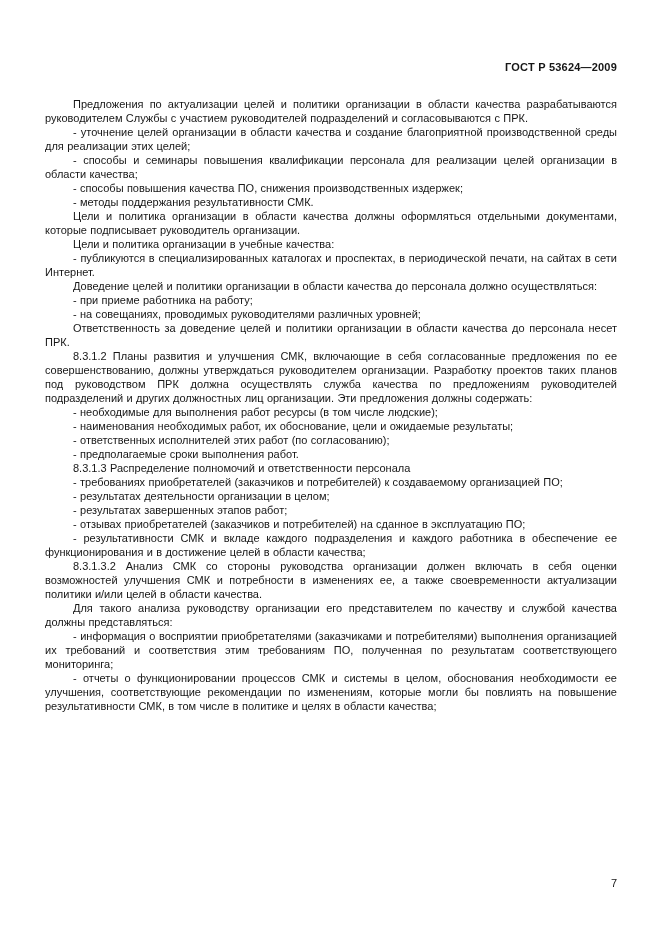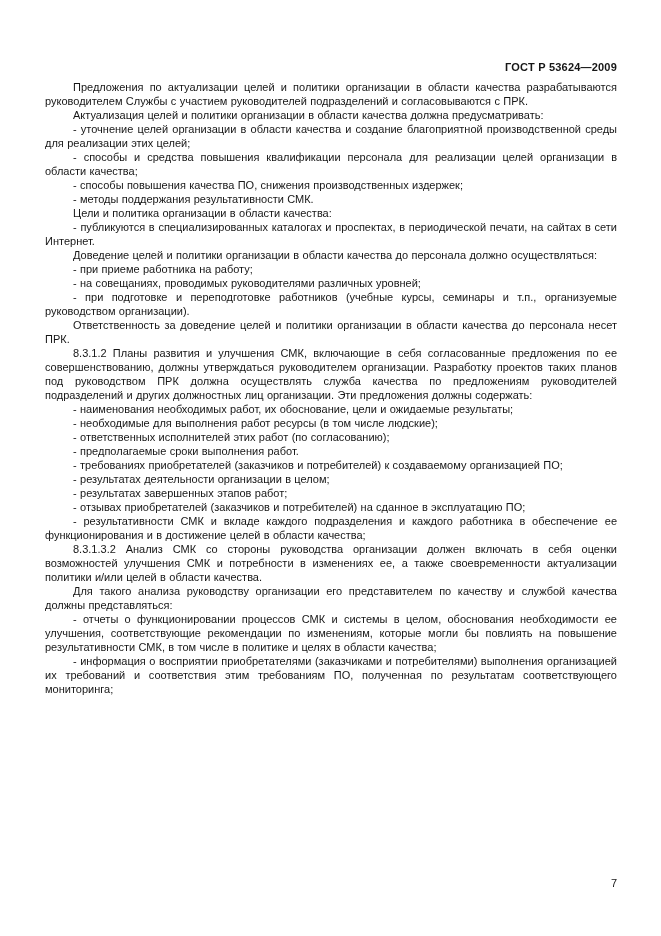--- a/index.html
+++ b/index.html
@@ -22,21 +22,21 @@
     top: 61px;
     left: 45px;
     right: 44px;
     text-align: right;
     font-size: 11px;
     font-weight: bold;
     letter-spacing: 0.2px;
   }
   .body {
     position: absolute;
-    top: 80px;
+    top: 97px;
     left: 45px;
     right: 44px;
   }
   .para {
     margin: 0;
     font-size: 11px;
     line-height: 14px;
     text-align: justify;
     text-indent: 28px;
     word-spacing: 0.3px;
@@ -53,44 +53,44 @@
 </head>
 <body>
 
 <div class="page">
   <div class="header">
     <span>ГОСТ Р 53624—2009</span>
   </div>
 
   <div class="body">
       <p class="para">Предложения по актуализации целей и политики организации в области качества разрабатываются руководителем Службы с участием руководителей подразделений и согласовываются с ПРК.</p>
-      <p class="para">Актуализация целей и политики организации в области качества должна предусматривать:</p>
       <p class="para">- уточнение целей организации в области качества и создание благоприятной производственной среды для реализации этих целей;</p>
-      <p class="para">- способы и средства повышения квалификации персонала для реализации целей организации в области качества;</p>
+      <p class="para">- способы и семинары повышения квалификации персонала для реализации целей организации в области качества;</p>
       <p class="para">- способы повышения качества ПО, снижения производственных издержек;</p>
       <p class="para">- методы поддержания результативности СМК.</p>
-      <p class="para">Цели и политика организации в области качества:</p>
+      <p class="para">Цели и политика организации в области качества должны оформляться отдельными документами, которые подписывает руководитель организации.</p>
+      <p class="para">Цели и политика организации в учебные качества:</p>
       <p class="para">- публикуются в специализированных каталогах и проспектах, в периодической печати, на сайтах в сети Интернет.</p>
       <p class="para">Доведение целей и политики организации в области качества до персонала должно осуществляться:</p>
       <p class="para">- при приеме работника на работу;</p>
       <p class="para">- на совещаниях, проводимых руководителями различных уровней;</p>
-      <p class="para">- при подготовке и переподготовке работников (учебные курсы, семинары и т.п., организуемые руководством организации).</p>
       <p class="para">Ответственность за доведение целей и политики организации в области качества до персонала несет ПРК.</p>
       <p class="para">8.3.1.2 Планы развития и улучшения СМК, включающие в себя согласованные предложения по ее совершенствованию, должны утверждаться руководителем организации. Разработку проектов таких планов под руководством ПРК должна осуществлять служба качества по предложениям руководителей подразделений и других должностных лиц организации. Эти предложения должны содержать:</p>
+      <p class="para">- необходимые для выполнения работ ресурсы (в том числе людские);</p>
       <p class="para">- наименования необходимых работ, их обоснование, цели и ожидаемые результаты;</p>
-      <p class="para">- необходимые для выполнения работ ресурсы (в том числе людские);</p>
       <p class="para">- ответственных исполнителей этих работ (по согласованию);</p>
       <p class="para">- предполагаемые сроки выполнения работ.</p>
+      <p class="para">8.3.1.3 Распределение полномочий и ответственности персонала</p>
       <p class="para">- требованиях приобретателей (заказчиков и потребителей) к создаваемому организацией ПО;</p>
       <p class="para">- результатах деятельности организации в целом;</p>
       <p class="para">- результатах завершенных этапов работ;</p>
       <p class="para">- отзывах приобретателей (заказчиков и потребителей) на сданное в эксплуатацию ПО;</p>
       <p class="para">- результативности СМК и вкладе каждого подразделения и каждого работника в обеспечение ее функционирования и в достижение целей в области качества;</p>
       <p class="para">8.3.1.3.2 Анализ СМК со стороны руководства организации должен включать в себя оценки возможностей улучшения СМК и потребности в изменениях ее, а также своевременности актуализации политики и/или целей в области качества.</p>
       <p class="para">Для такого анализа руководству организации его представителем по качеству и службой качества должны представляться:</p>
+      <p class="para">- информация о восприятии приобретателями (заказчиками и потребителями) выполнения организацией их требований и соответствия этим требованиям ПО, полученная по результатам соответствующего мониторинга;</p>
       <p class="para">- отчеты о функционировании процессов СМК и системы в целом, обоснования необходимости ее улучшения, соответствующие рекомендации по изменениям, которые могли бы повлиять на повышение результативности СМК, в том числе в политике и целях в области качества;</p>
-      <p class="para">- информация о восприятии приобретателями (заказчиками и потребителями) выполнения организацией их требований и соответствия этим требованиям ПО, полученная по результатам соответствующего мониторинга;</p>
     </div>
 
   <div class="footer">
     <span>7</span>
   </div>
 </div>
 
 </body></html>

